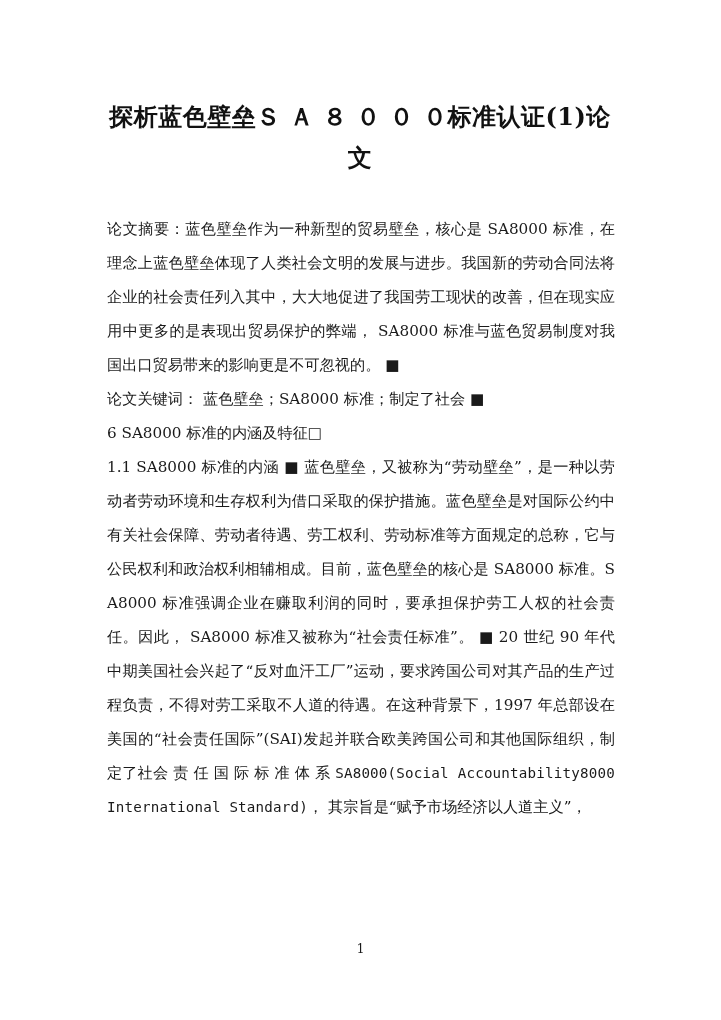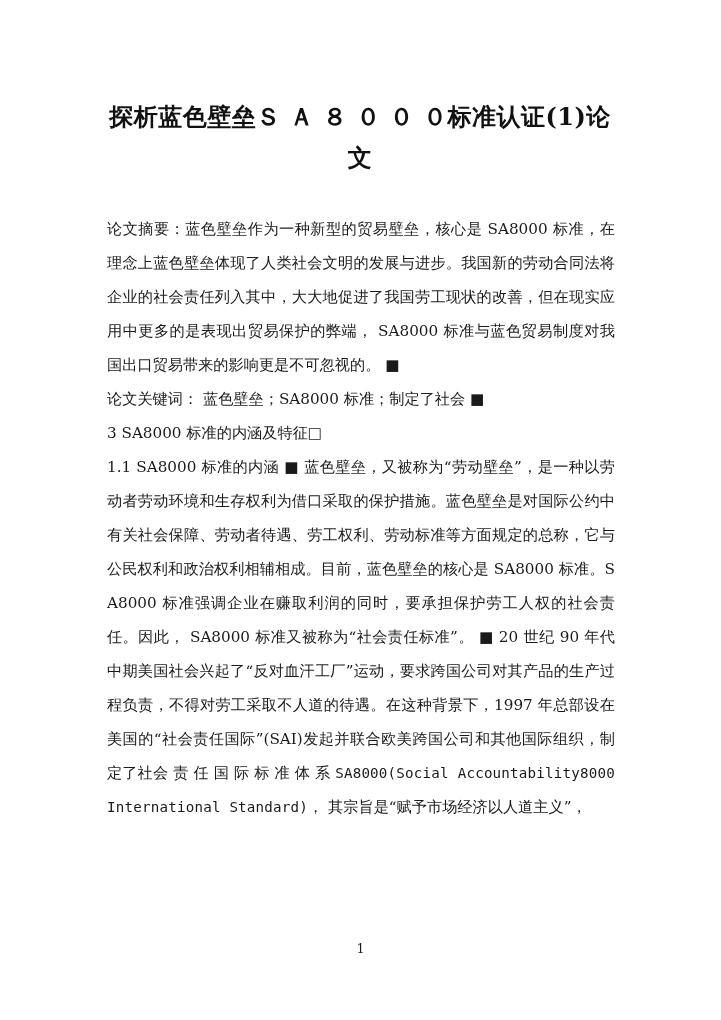--- a/index.html
+++ b/index.html
@@ -86,21 +86,21 @@
 <div class="page">
 
   <div class="doc-title">探析蓝色壁垒Ｓ Ａ ８ ０ ０ ０标准认证(1)论文</div>
 
   <div class="body-block">
 
     <p class="para">论文摘要：蓝色壁垒作为一种新型的贸易壁垒，核心是 SA8000 标准，在理念上蓝色壁垒体现了人类社会文明的发展与进步。我国新的劳动合同法将企业的社会责任列入其中，大大地促进了我国劳工现状的改善，但在现实应用中更多的是表现出贸易保护的弊端， SA8000 标准与蓝色贸易制度对我国出口贸易带来的影响更是不可忽视的。 ■</p>
 
     <p class="para">论文关键词： 蓝色壁垒；SA8000 标准；制定了社会 ■</p>
 
-    <p class="para"> 3 SA8000 标准的内涵及特征□</p>
+    <p class="para"> 6 SA8000 标准的内涵及特征□</p>
 
     <p class="para"><span> 1.1 SA8000 标准的内涵 ■ 蓝色壁垒，又被称为“劳动壁垒”，是一种以劳动者劳动环境和生存权利为借口采取的保护措施。蓝色壁垒是对国际公约中有关社会保障、劳动者待遇、劳工权利、劳动标准等方面规定的总称，它与公民权利和政治权利相辅相成。目前，蓝色壁垒的核心是 SA8000 标准。SA8000 标准强调企业在赚取利润的同时，要承担保护劳工人权的社会责任。因此， SA8000 标准又被称为“社会责任标准”。 ■ 20 世纪 90 年代中期美国社会兴起了“反对血汗工厂”运动，要求跨国公司对其产品的生产过程负责，不得对劳工采取不人道的待遇。在这种背景下，1997 年总部设在美国的“社会责任国际”(SAI)发起并联合欧美跨国公司和其他国际组织，制定了社会 责 任 国 际 标 准 体 系 </span><span class="mono">SA8000(Social  Accountability8000 International Standard)</span><span>， 其宗旨是“赋予市场经济以人道主义”，</span></p>
 
   </div>
 
   <div class="page-number">1</div>
 
 </div>
 
 </body></html>

